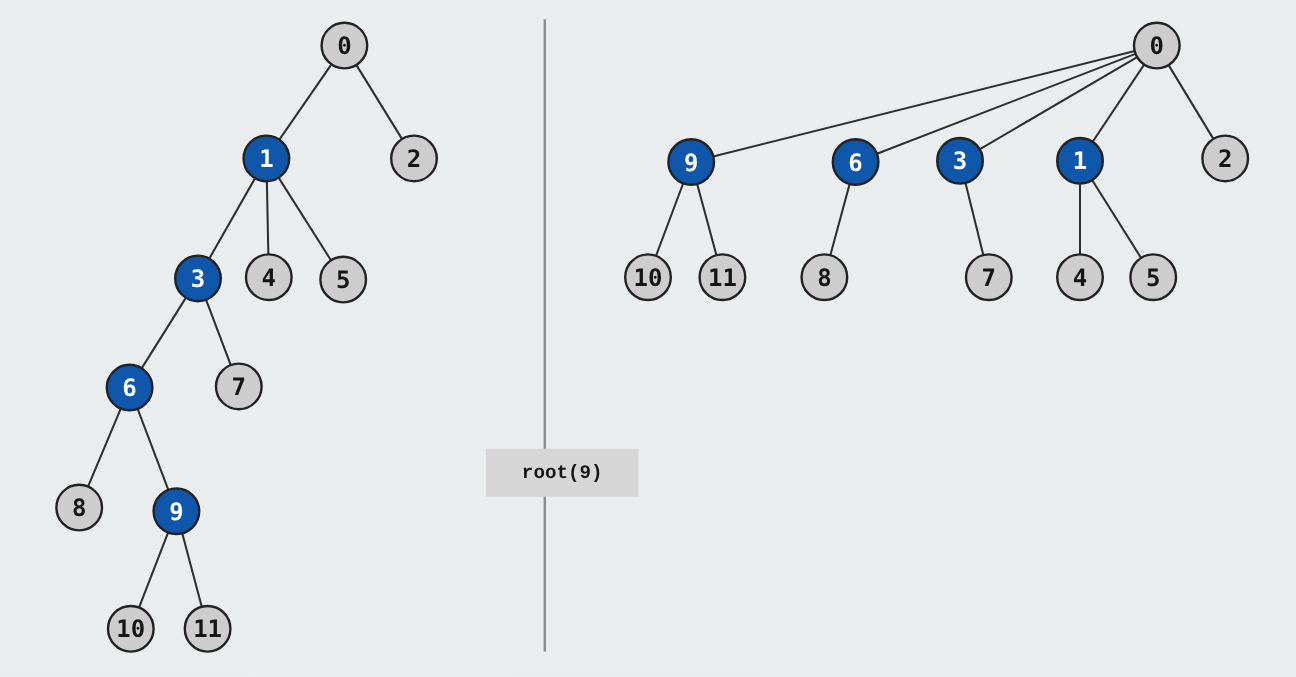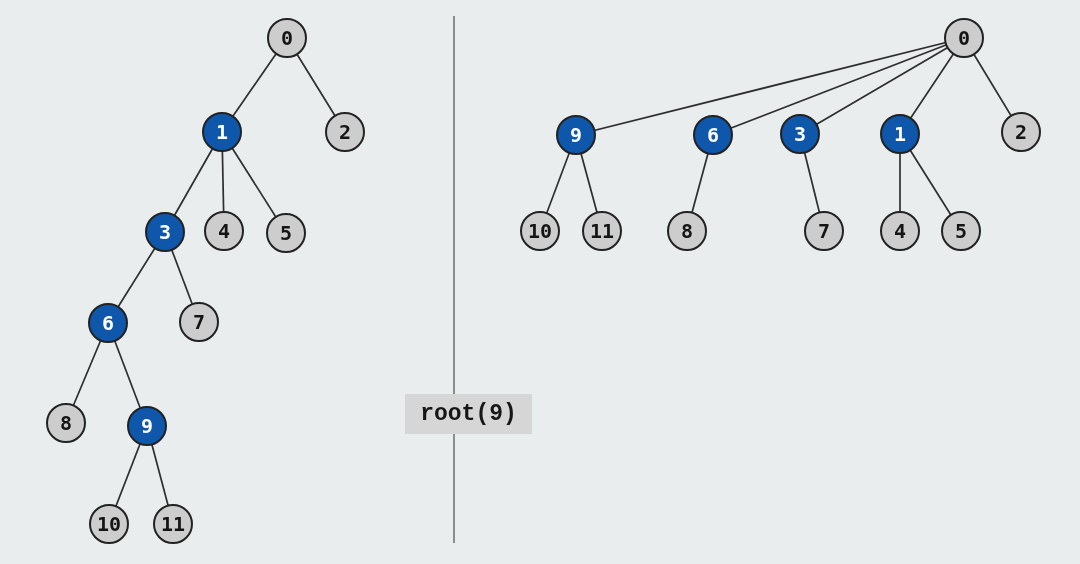--- a/index.html
+++ b/index.html
@@ -22,24 +22,23 @@
     top: 374px;
     width: 127px;
     height: 40px;
     display: flex;
     align-items: center;
     justify-content: center;
     background: #d6d6d6;
     color: #161616;
     font-family: "Liberation Mono", "DejaVu Sans Mono", monospace;
     font-weight: bold;
-    font-size: 23px;
+    font-size: 16px;
     line-height: 1;
     user-select: none;
-    margin-top: 20px;
   }
 </style>
 </head>
 <body>
 
 <div class="stage" style="background: rgb(233, 237, 238);">
   <svg id="diagram" width="1080" height="564" viewBox="0 0 1080 564">
       <line x1="454" y1="16" x2="454" y2="543" stroke="#8c8c8c" stroke-width="2"></line>
       <g>
         <line x1="287" y1="38" x2="222" y2="132" stroke="#2e2e2e" stroke-width="1.7"></line>

